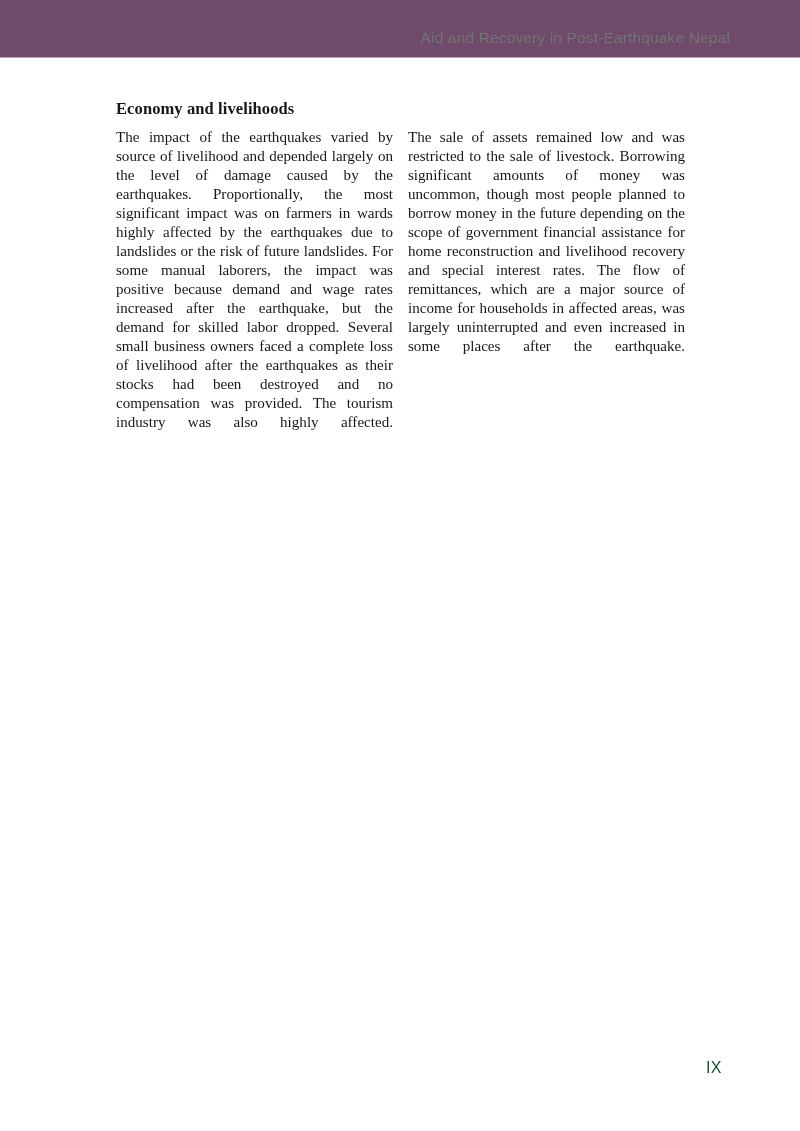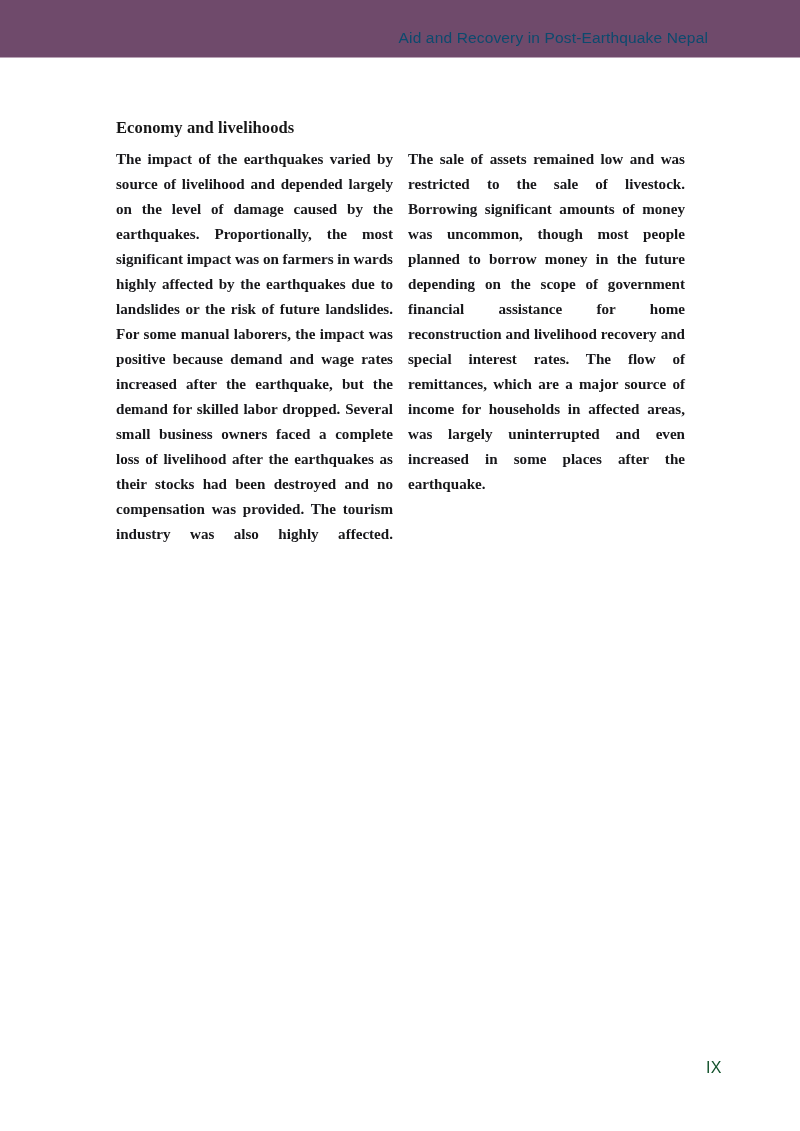--- a/index.html
+++ b/index.html
@@ -31,35 +31,35 @@
   .header-band-edge {
     position: absolute;
     left: 0;
     top: 57px;
     width: 800px;
     height: 1px;
     background: #b9a3b6;
   }
   .header-title {
     position: absolute;
-    right: 92px;
+    right: 70px;
     top: 29px;
     font-family: "Liberation Sans", "DejaVu Sans", sans-serif;
     font-size: 15.5px;
     font-weight: 400;
     letter-spacing: 0.15px;
-    color: #0c4a6e;
+    color: #737373;
     white-space: nowrap;
   }
 
   
   .content {
     position: absolute;
     left: 116px;
-    top: 118px;
+    top: 99px;
     width: 570px;
   }
 
   .section-heading {
     font-family: "Liberation Serif", "DejaVu Serif", serif;
     font-size: 16.5px;
     font-weight: bold;
     color: #171717;
     margin: 0 0 9px 0;
     letter-spacing: 0.1px;
@@ -71,28 +71,27 @@
     align-items: flex-start;
     gap: 15px;
   }
   .col {
     width: 277px;
   }
   .col p {
     margin: 0;
     font-family: "Liberation Serif", "DejaVu Serif", serif;
     font-size: 15.1px;
-    line-height: 25px;
+    line-height: 19px;
     color: #17171a;
     text-align: justify;
     text-justify: inter-word;
     hyphens: auto;
     -webkit-hyphens: auto;
     word-spacing: -0.1px;
-    font-weight: bold;
   }
   .col p::after {
     content: "";
     display: inline-block;
     width: 100%;
   }
 
   
   .folio {
     position: absolute;

